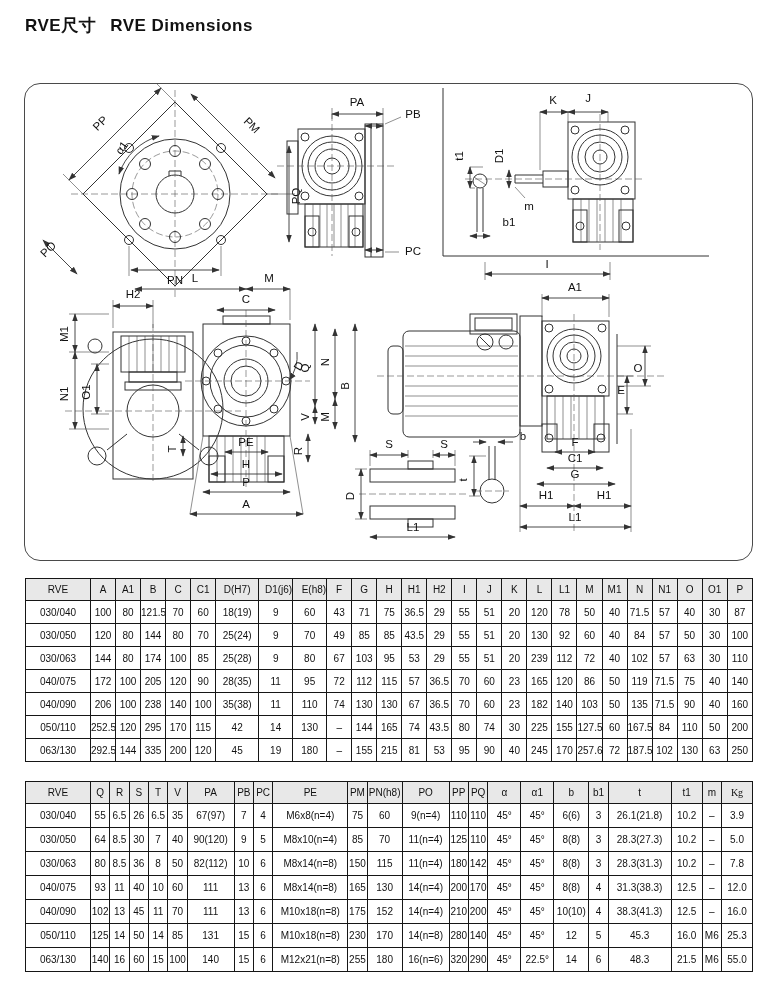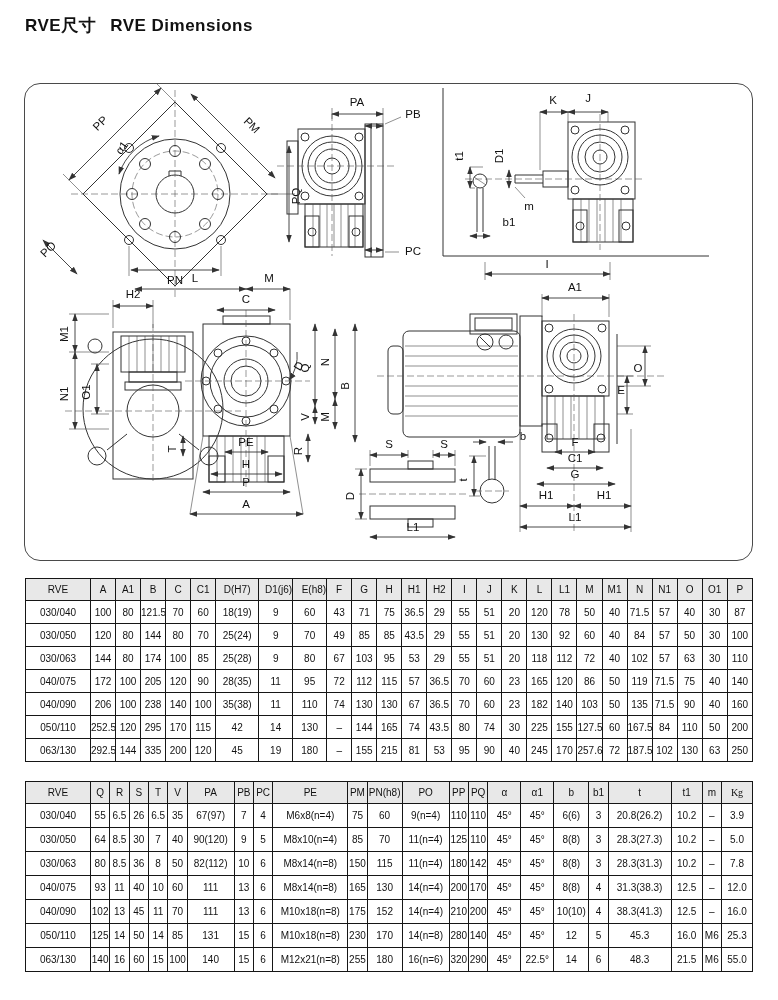--- a/index.html
+++ b/index.html
@@ -509,21 +509,21 @@
             <td>9</td>
             <td>80</td>
             <td>67</td>
             <td>103</td>
             <td>95</td>
             <td>53</td>
             <td>29</td>
             <td>55</td>
             <td>51</td>
             <td>20</td>
-            <td>118</td>
+            <td>239</td>
             <td>112</td>
             <td>72</td>
             <td>40</td>
             <td>102</td>
             <td>57</td>
             <td>63</td>
             <td>30</td>
             <td>110</td>
           </tr>
           <tr>
@@ -685,21 +685,21 @@
             <td>M6x8(n=4)</td>
             <td>75</td>
             <td>60</td>
             <td>9(n=4)</td>
             <td>110</td>
             <td>110</td>
             <td>45°</td>
             <td>45°</td>
             <td>6(6)</td>
             <td>3</td>
-            <td>20.8(26.2)</td>
+            <td>26.1(21.8)</td>
             <td>10.2</td>
             <td>–</td>
             <td>3.9</td>
           </tr>
           <tr>
             <td>030/050</td>
             <td>64</td>
             <td>8.5</td>
             <td>30</td>
             <td>7</td>

